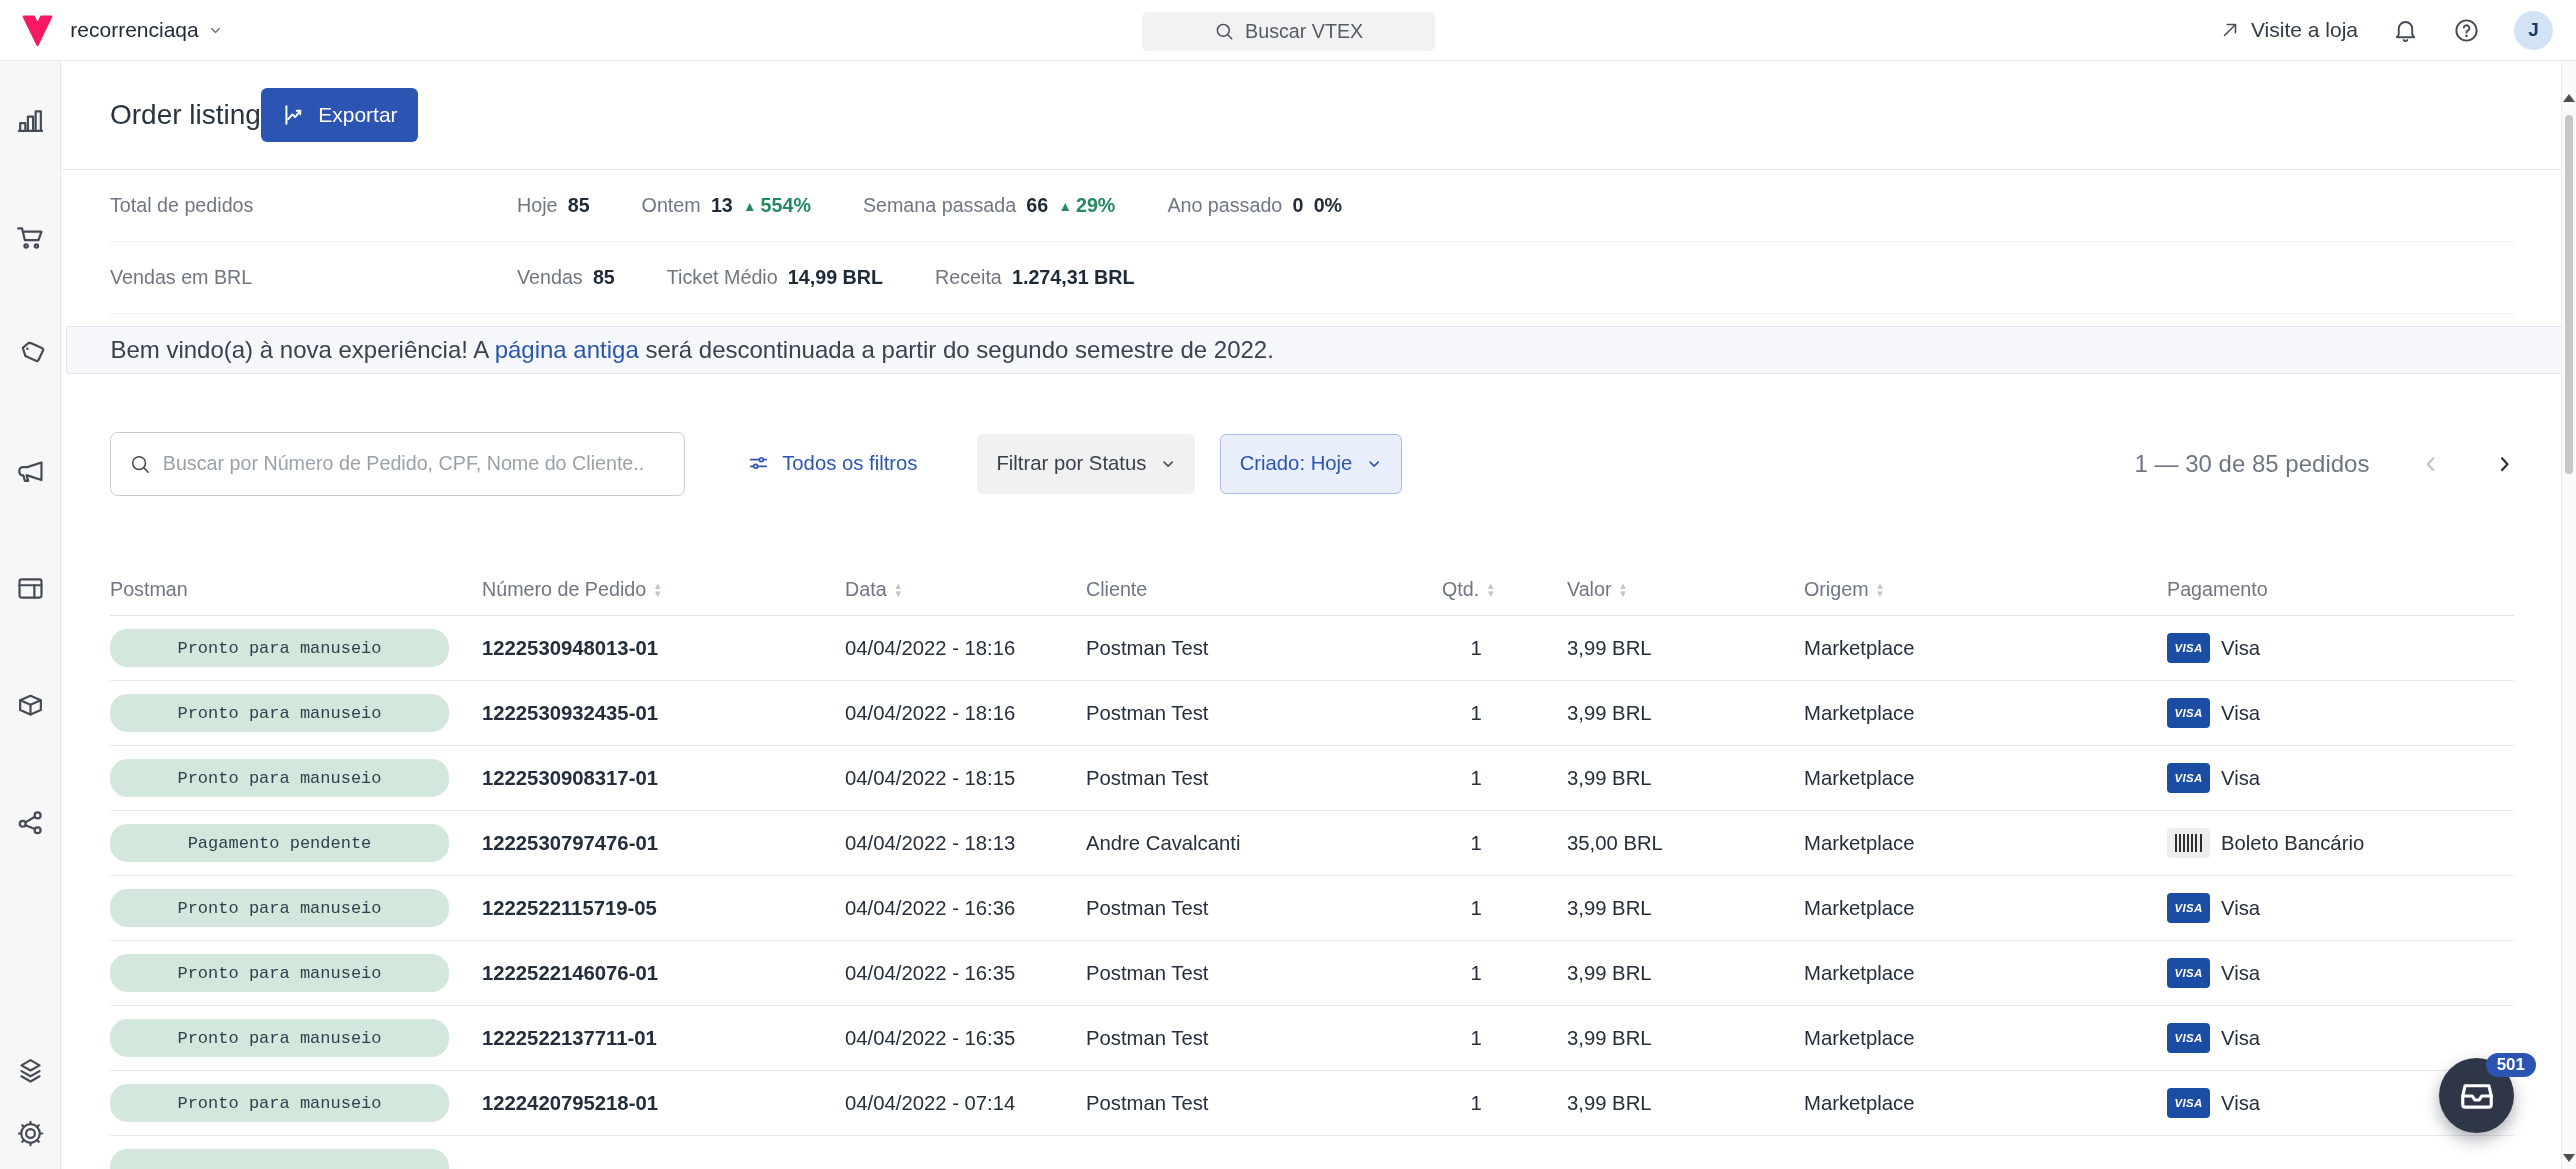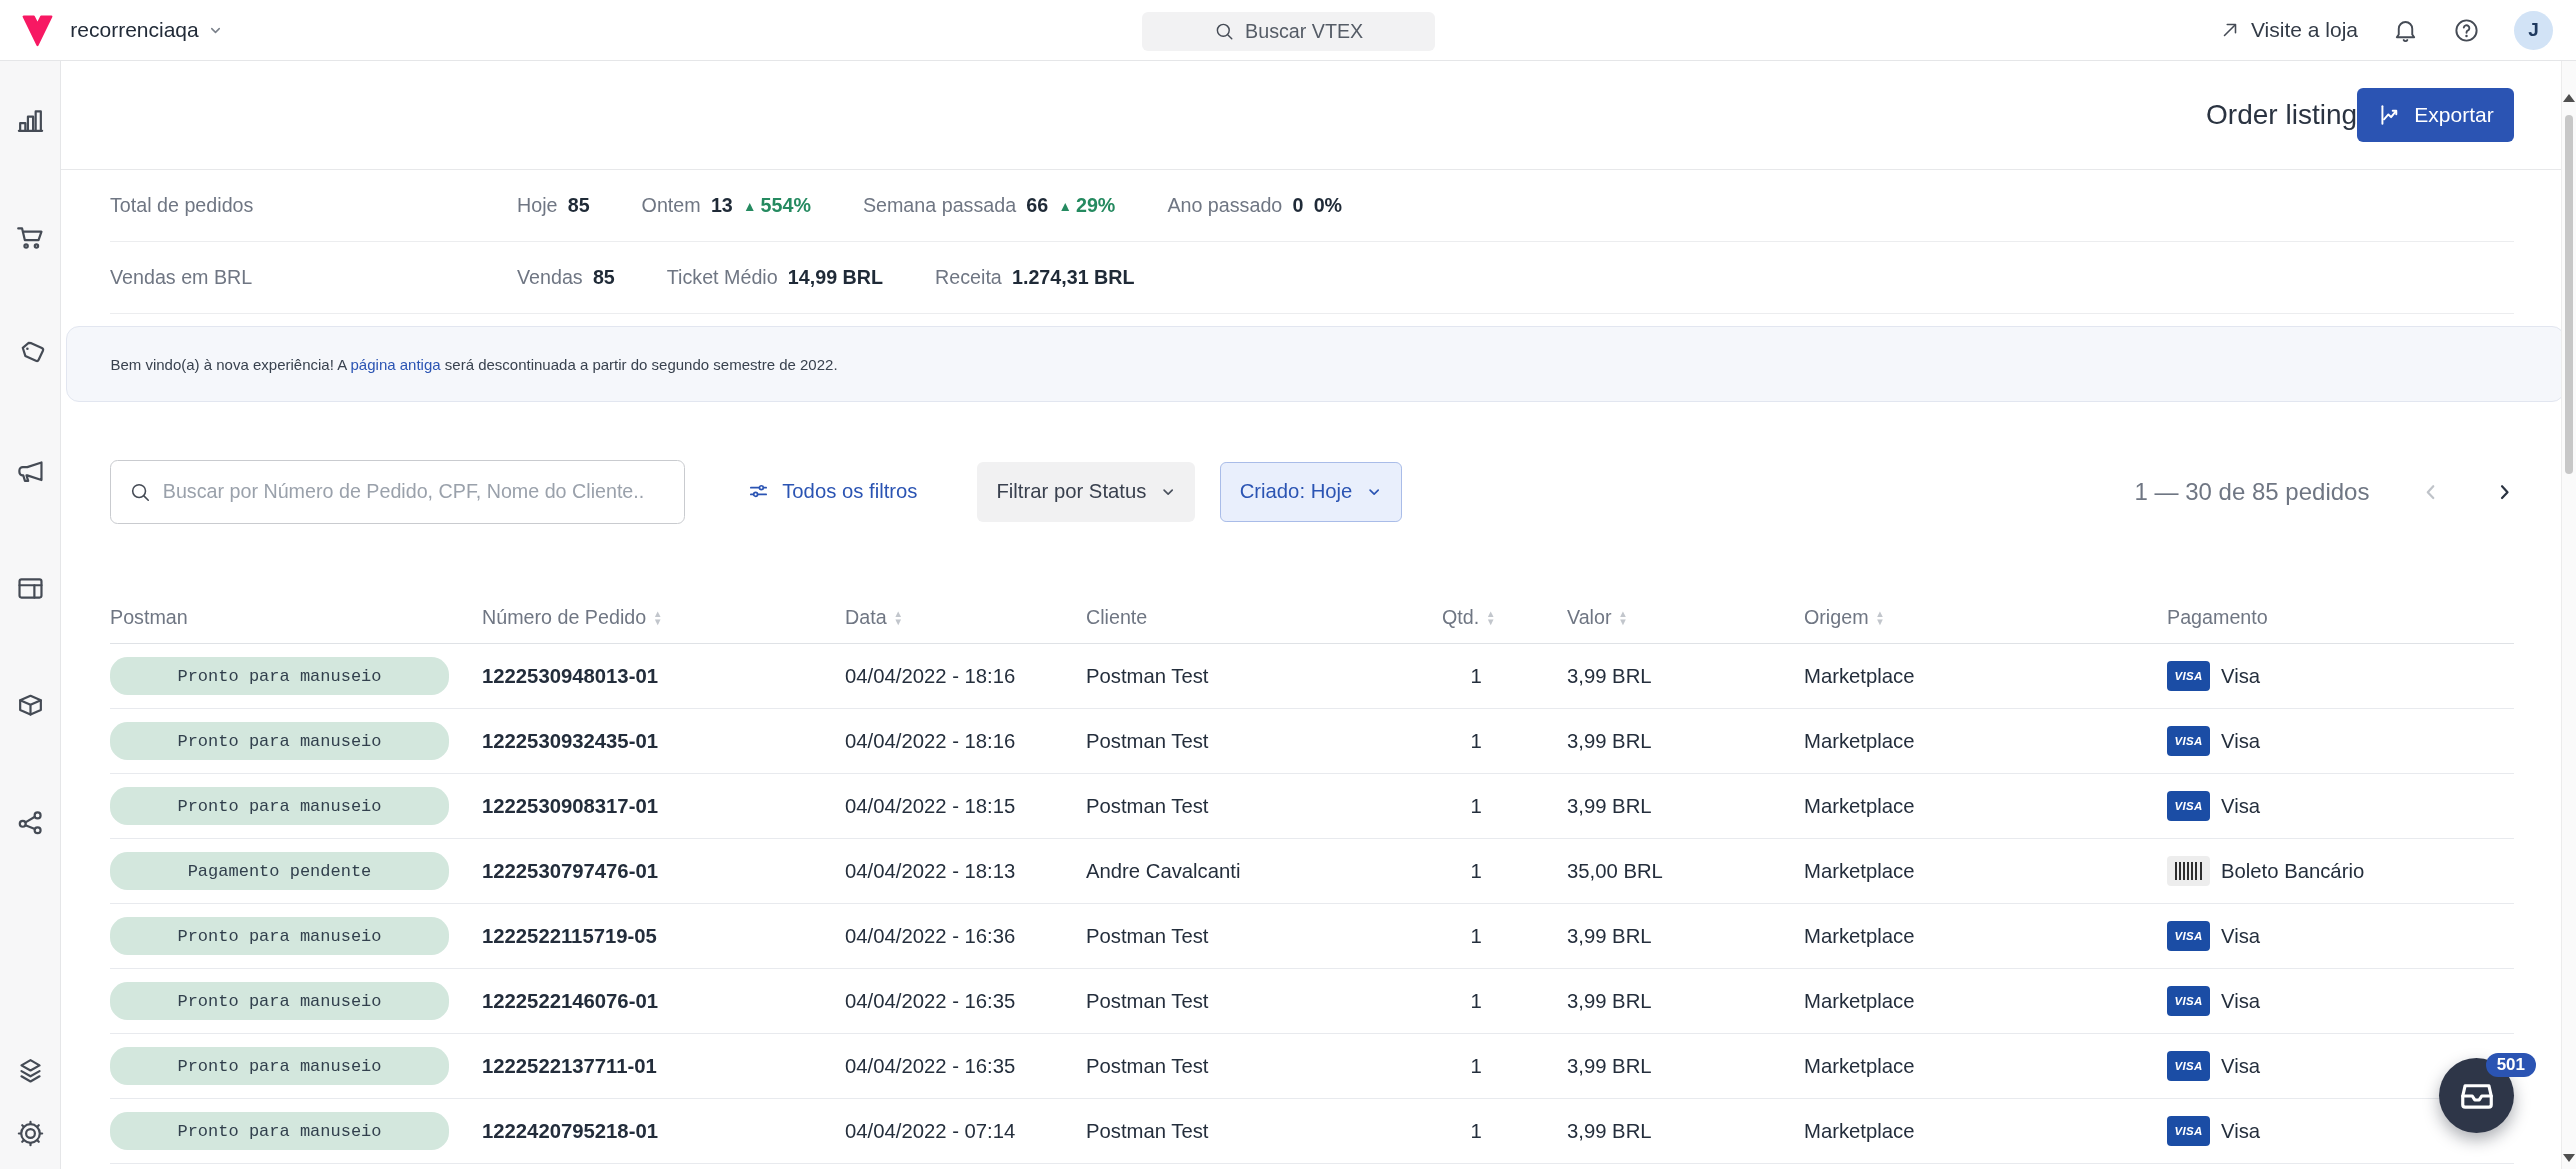--- a/index.html
+++ b/index.html
@@ -34,39 +34,39 @@
   
   .app{display:flex;height:1109px;}
   .sidebar{width:61px;background:#F7F7F8;border-right:0.7px solid #E5E6E8;display:flex;flex-direction:column;align-items:center;padding-top:43px;padding-bottom:20.3px;flex:0 0 61px;}
   .side-group-top{display:flex;flex-direction:column;gap:84px;align-items:center;}
   .side-group-bottom{margin-top:auto;display:flex;flex-direction:column;gap:30px;align-items:center;}
   .side-btn{width:33px;height:33px;background:none;border:none;cursor:pointer;display:flex;align-items:center;justify-content:center;}
   .side-btn svg{width:31px;height:31px;}
   .main{flex:1;position:relative;overflow:hidden;background:#fff;}
 
   
-  .page-header{height:109px;display:flex;align-items:center;justify-content:flex-end;padding:0 62px 0 49px;border-bottom:0.7px solid #E7E8EA;}
+  .page-header{height:109px;display:flex;align-items:center;justify-content:flex-start;padding:0 78px 0 49px;border-bottom:0.7px solid #E7E8EA;}
   .page-title{font-size:28px;font-weight:400;color:#2A3341;}
   .export-btn{display:flex;align-items:center;gap:11px;background:var(--accent);color:#fff;border:none;border-radius:6.1px;height:54px;padding:0 20.3px;font-size:21px;font-family:inherit;cursor:pointer;}
   .export-btn svg{width:26px;height:26px;}
 
   
   .stats-row{height:72px;margin:0 62px 0 49px;display:flex;align-items:center;border-bottom:0.7px solid #ECEDEF;background:#fff;}
   .stats-caption{width:407px;font-size:19.7px;color:var(--muted);flex:0 0 407px;}
   .stats-items{display:flex;align-items:center;gap:52px;}
   .stat-item{display:flex;align-items:baseline;gap:10.2px;font-size:19.7px;}
   .stat-label{color:var(--muted);}
   .stat-value{color:#1F2A37;font-weight:700;}
   .stat-delta{font-weight:700;display:flex;align-items:baseline;gap:4.1px;}
   .stat-delta.up{color:var(--green);}
   .stat-delta.flat{color:#1F2A37;}
   .stat-delta .tri{font-size:13.6px;line-height:1;position:relative;top:-1.4px;}
 
   
-  .banner{margin:12.2px 11px 0 5.4px;height:76px;background:#F5F7FB;border:0.7px solid #E2E6F0;border-radius:13px;display:flex;align-items:center;padding-left:43px;font-size:15px;color:#39424F;}
+  .banner{margin:12.2px 11px 0 5.4px;height:48px;background:#F5F7FB;border:0.7px solid #E2E6F0;border-radius:2px;display:flex;align-items:center;padding-left:43px;font-size:24px;color:#39424F;}
   .banner a{color:var(--accent);text-decoration:none;font-weight:500;cursor:pointer;}
 
   
   .filterbar{margin:57px 62px 0 49px;height:65px;display:flex;align-items:center;}
   .search-box{width:575px;height:64px;border:1.4px solid #C9CBCF;border-radius:7.5px;display:flex;align-items:center;padding:0 17.6px;gap:12.2px;background:#fff;}
   .search-box input{border:none;outline:none;flex:1;font-size:19.7px;font-family:inherit;color:#242E3C;background:transparent;}
   .search-box input::placeholder{color:#9AA1AB;}
   .all-filters{margin-left:62px;display:flex;align-items:center;gap:12.2px;background:none;border:none;cursor:pointer;font-family:inherit;}
   .all-filters span{font-size:20.3px;color:var(--accent);font-weight:500;}
   .drop-btn{margin-left:60px;height:60px;border-radius:6.1px;border:none;background:#F1F1F2;display:flex;align-items:center;gap:13.6px;padding:4px 19px;font-size:20.3px;color:#39404E;font-family:inherit;cursor:pointer;}

